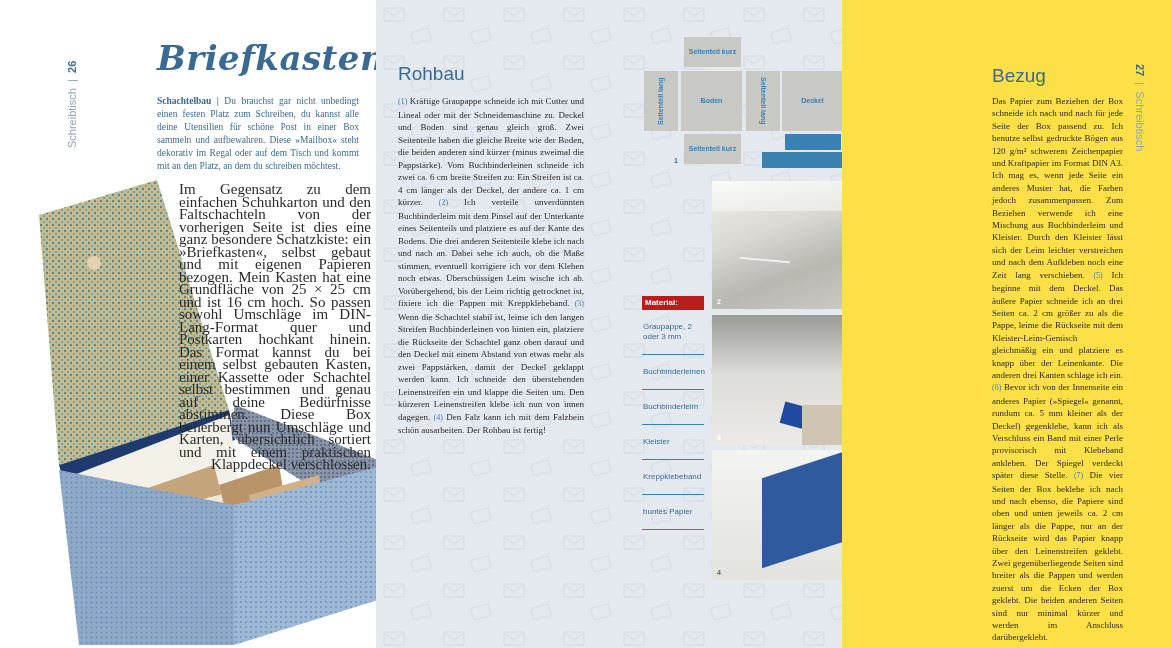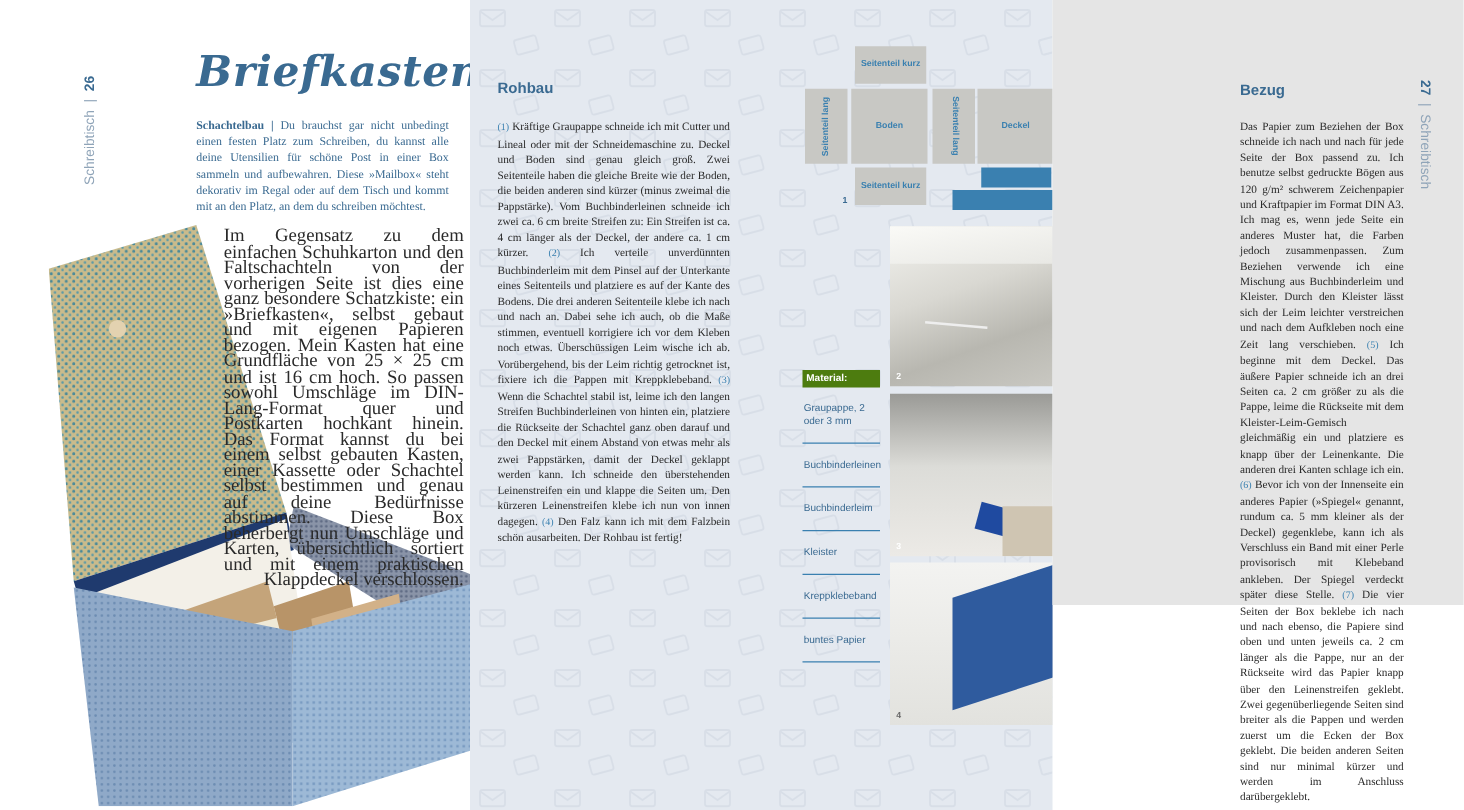--- a/index.html
+++ b/index.html
@@ -23,43 +23,43 @@
   .body-left { position: absolute; left: 140px; top: 183px; width: 192px; font-size: 15px; line-height: 12.5px; text-align: justify; text-align-last: right; color: #2a2a2a; }
 
   .caption { position: absolute; left: 262px; top: 403px; width: 96px; font-family: "Liberation Sans", sans-serif; font-style: italic; font-size: 7.5px; line-height: 12px; text-align: right; color: #222; }
 
   
   .box-illus { position: absolute; left: 0; top: 175px; width: 370px; height: 470px; pointer-events: none; }
 
   
   .page-mid { position: absolute; left: 376px; top: 0; width: 466px; height: 648px; background: #e4e9f0; overflow: hidden; }
   .page-mid .pattern { position: absolute; inset: 0; opacity: 0.5; }
-  .h2 { position: absolute; font-family: "Liberation Sans", sans-serif; font-weight: bold; font-size: 12px; color: #3a6a91; }
+  .h2 { position: absolute; font-family: "Liberation Sans", sans-serif; font-weight: normal; font-size: 19px; color: #3a6a91; }
   .h2-rohbau { left: 22px; top: 63px; }
   .body-mid { position: absolute; left: 22px; top: 95px; width: 186px; font-size: 9px; line-height: 12.5px; text-align: justify; color: #2a2a2a; }
   .step { color: #3a80b0; font-size: 8px; }
 
   .diagram { position: absolute; left: 254px; top: 33px; width: 210px; height: 130px; }
   .piece { position: absolute; background: #c8c8c4; display: flex; align-items: center; justify-content: center; text-align: center; font-family: "Liberation Sans", sans-serif; font-weight: bold; font-size: 7px; line-height: 8px; color: #3a80b0; }
   .vert { writing-mode: vertical-rl; }
   .vert-rev { writing-mode: vertical-rl; transform: rotate(180deg); }
   .strip { position: absolute; background: #3a80b0; }
   .fig-num { position: absolute; font-family: "Liberation Sans", sans-serif; font-weight: bold; font-size: 7px; color: #3a6a91; }
 
   .side-box { position: absolute; left: 266px; width: 62px; font-family: "Liberation Sans", sans-serif; font-size: 8px; line-height: 10px; color: #3a6a91; }
-  .side-box .hdr { background: #4d7c0f; color: #fff; font-weight: bold; padding: 2px 3px; }
+  .side-box .hdr { background: #b91c1c; color: #fff; font-weight: bold; padding: 2px 3px; }
   .side-box .item { padding: 12px 1px; border-bottom: 1.5px solid #3a80b0; }
   .materials { top: 296px; }
   .tools { top: 425px; }
 
   .photo { position: absolute; overflow: hidden; }
   .photo .num { position: absolute; left: 5px; bottom: 4px; font-family: "Liberation Sans", sans-serif; font-weight: bold; font-size: 7px; color: #fff; }
 
   
-  .page-right { position: absolute; left: 842px; top: 0; width: 329px; height: 484px; background: #e5e5e5; }
+  .page-right { position: absolute; left: 842px; top: 0; width: 329px; height: 648px; background: #fde047; }
   .h2-bezug { left: 150px; top: 65px; }
   .body-right { position: absolute; left: 150px; top: 95px; width: 131px; font-size: 9px; line-height: 12.4px; text-align: justify; color: #2a2a2a; }
 </style>
 </head>
 <body>
 
 <div class="spread">
 
   <div class="page-left">
     <div class="runner runner-left">

